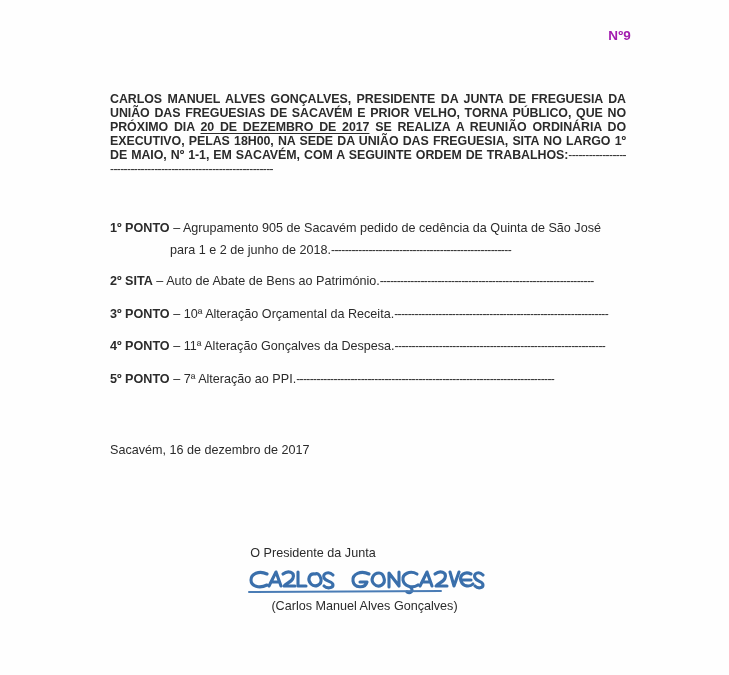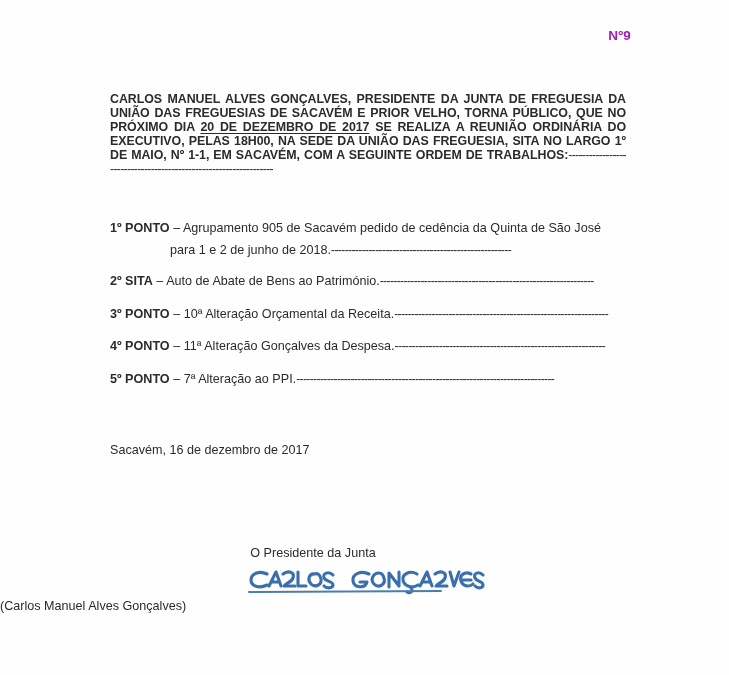--- a/index.html
+++ b/index.html
@@ -99,21 +99,21 @@
     width: 626px;
     text-align: center;
     font-size: 12.6px;
     margin-top: 36px;
   }
   .signature-block {
     position: absolute;
     top: 562px;
     left: 0;
     width: 729px;
-    text-align: left;
+    text-align: center;
   }
   .signature-svg {
     display: block;
     margin: 0 auto;
   }
   .signed-name {
     font-size: 12.6px;
     margin-top: 1px;
   }
 </style>

